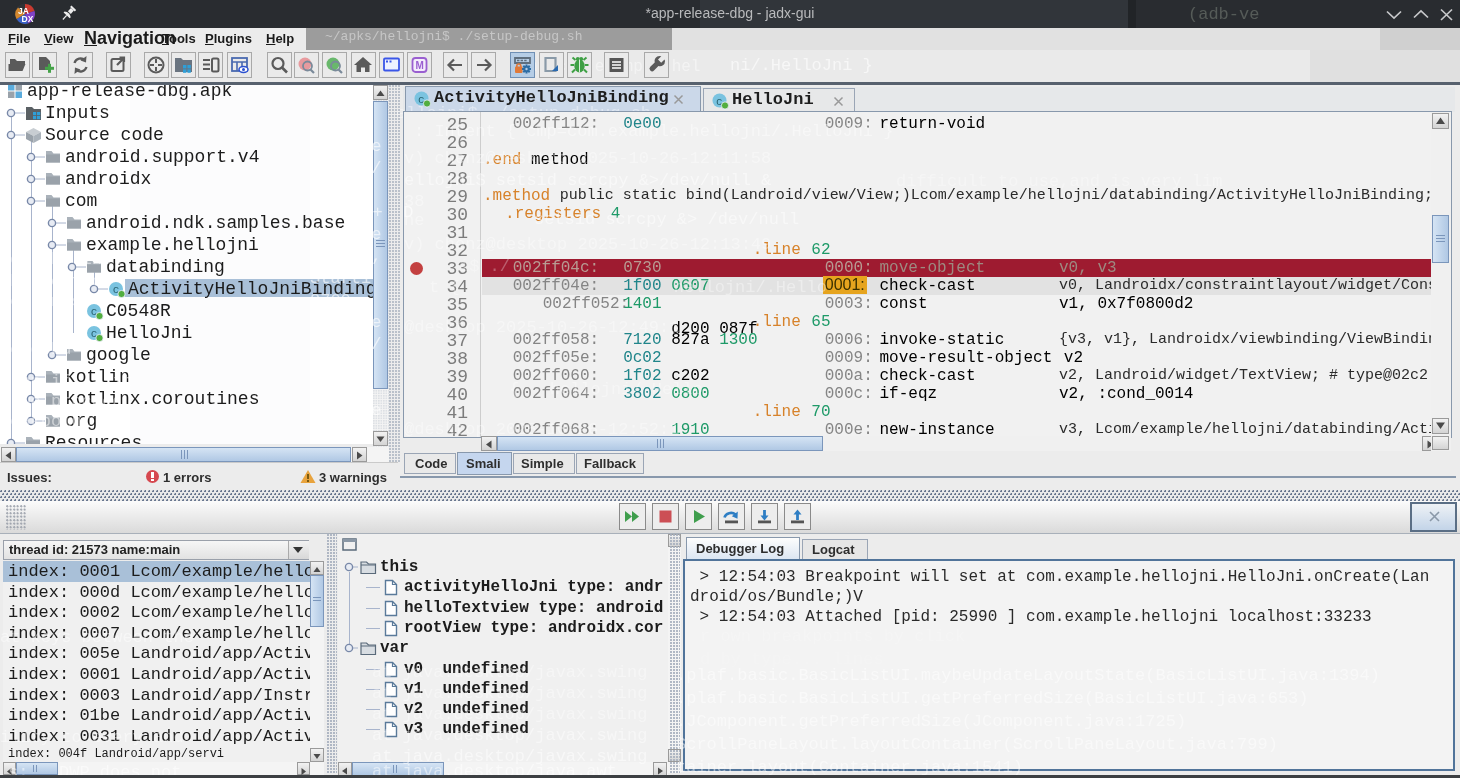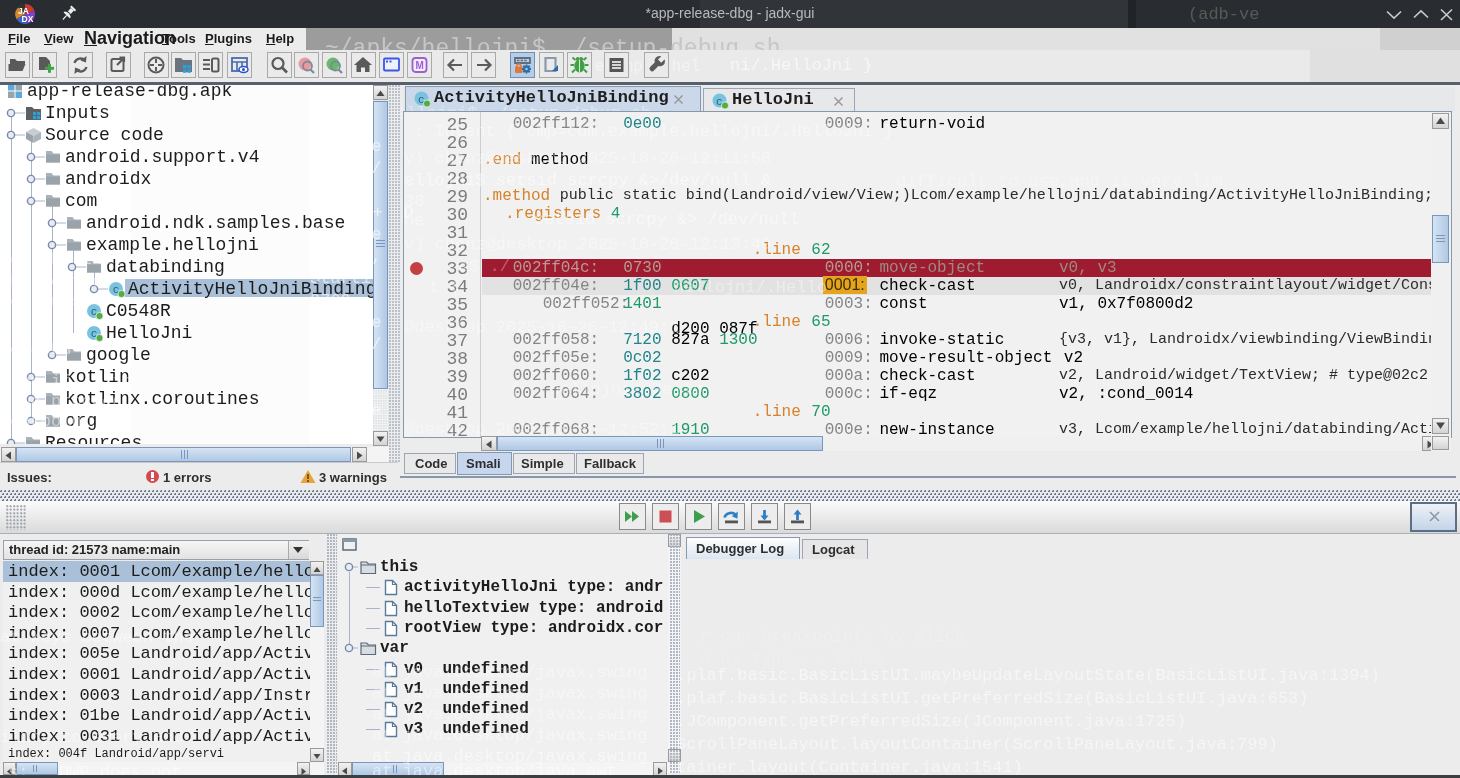--- a/index.html
+++ b/index.html
@@ -43,21 +43,21 @@
   <path d="M3 4.5 L10 11 L17 4.5" stroke="#c7c8ca" stroke-width="1.7" fill="none"></path>
   <path d="M30 10.5 L37 4 L44 10.5" stroke="#c7c8ca" stroke-width="1.7" fill="none"></path>
   <path d="M57 2.5 L68 13 M68 2.5 L57 13" stroke="#c7c8ca" stroke-width="1.7" fill="none"></path>
  </svg>
 </div>
 
 <div class="abs" style="left:0;top:28px;width:1460px;height:22px;background:#ececec;z-index:5;">
  <div class="abs" style="left:306px;top:0;width:366px;height:22px;background:#9c9c9c;"></div>
  <div class="abs" style="left:672px;top:0;width:708px;height:22px;background:#e1e1e1;"></div>
  <div class="abs" style="left:1380px;top:0;width:80px;height:22px;background:#d0d0d0;"></div>
- <div class="abs mono" style="left:325px;top:8px;font-size:23px;color:#c6c6c6;white-space:pre;">~/apks/hellojni$ ./setup-debug.sh</div>
+ <div class="abs mono" style="left:325px;top:1px;font-size:13px;color:#c6c6c6;white-space:pre;">~/apks/hellojni$ ./setup-debug.sh</div>
  <div class="abs" style="left:8px;top:0;height:22px;line-height:21px;font-size:13px;font-weight:700;color:#1a1a1a;"><u>F</u>ile</div>
     <div class="abs" style="left:44px;top:0;height:22px;line-height:21px;font-size:13px;font-weight:700;color:#1a1a1a;"><u>V</u>iew</div>
     <div class="abs" style="left:84px;top:0;height:22px;line-height:21px;font-size:18px;font-weight:700;color:#1a1a1a;"><u>N</u>avigation</div>
     <div class="abs" style="left:162px;top:0;height:22px;line-height:21px;font-size:13px;font-weight:700;color:#1a1a1a;"><u>T</u>ools</div>
     <div class="abs" style="left:205px;top:0;height:22px;line-height:21px;font-size:13px;font-weight:700;color:#1a1a1a;"><u>P</u>lugins</div>
     <div class="abs" style="left:266px;top:0;height:22px;line-height:21px;font-size:13px;font-weight:700;color:#1a1a1a;"><u>H</u>elp</div>
 </div>
 <div class="abs" style="left:0;top:50px;width:1460px;height:32px;background:#eaeaea;z-index:5;">
  <div class="abs" style="left:1310px;top:0;width:150px;height:32px;background:#e0e0e0;"></div>
  <div class="abs mono" style="left:730px;top:6px;font-size:17px;color:rgba(255,255,255,0.6);white-space:pre;">ni/.HelloJni }</div>
@@ -713,20 +713,25 @@
  </div>
  <div class="abs" style="left:668px;top:0;width:13px;height:239px;background:#f4f4f4;">
   <div class="sbb" style="left:0;top:0;width:13px;height:13px;"></div>
   <div class="sbb" style="left:0;top:215px;width:13px;height:13px;"></div>
  </div>
  <div class="abs" style="left:670px;top:0;width:10px;height:239px;background-image:radial-gradient(circle at 1px 1px,#a7b0be 0.7px,transparent 1px);background-size:3px 3px;opacity:0.9;"></div>
  <div class="abs" style="left:686px;top:3px;width:114px;height:22px;background:linear-gradient(#fdfdfd,#dce6f2);border:1px solid #8898ac;border-bottom:none;box-sizing:border-box;"></div>
  <div class="bt" style="left:696px;top:7px;">Debugger Log</div>
  <div class="abs" style="left:802px;top:5px;width:66px;height:20px;background:#e6e6e6;border:1px solid #9aa5b5;border-bottom:none;box-sizing:border-box;"></div>
  <div class="bt" style="left:812px;top:8px;">Logcat</div>
+ <div class="abs" style="left:683px;top:25px;width:772px;height:212px;border:2px solid #51749a;background:#f3f3f3;box-sizing:border-box;">
+  <div class="abs mono" style="left:5px;top:6px;font-size:16px;line-height:20px;color:#2a2a2a;white-space:pre;"> &gt; 12:54:03 Breakpoint will set at com.example.hellojni.HelloJni.onCreate(Lan
+droid/os/Bundle;)V
+ &gt; 12:54:03 Attached [pid: 25990 ] com.example.hellojni localhost:33233</div>
+ </div>
 </div>
 <div class="g" style="left:0px;top:628px;color:rgba(255,255,255,0.45);z-index:45;">at keys between the</div>
 <div class="g" style="left:0px;top:728px;color:rgba(255,255,255,0.45);z-index:45;">ility to every and</div>
 <div class="g" style="left:8px;top:763px;color:rgba(255,255,255,0.5);z-index:45;">s:   DWP does not</div>
 <div class="g" style="left:372px;top:663px;color:rgba(255,255,255,0.38);z-index:45;">at java.desktop/javax.swing</div>
 <div class="g" style="left:372px;top:684px;color:rgba(255,255,255,0.38);z-index:45;">at java.desktop/javax.swing</div>
 <div class="g" style="left:372px;top:705px;color:rgba(255,255,255,0.38);z-index:45;">at java.desktop/javax.swing</div>
 <div class="g" style="left:372px;top:726px;color:rgba(255,255,255,0.45);z-index:45;">at java.desktop/javax.swing</div>
 <div class="g" style="left:372px;top:747px;color:rgba(255,255,255,0.5);z-index:45;">at java.desktop/javax.swing</div>
 <div class="g" style="left:372px;top:762px;color:rgba(255,255,255,0.5);z-index:45;">at java.desktop/java.awt</div>

